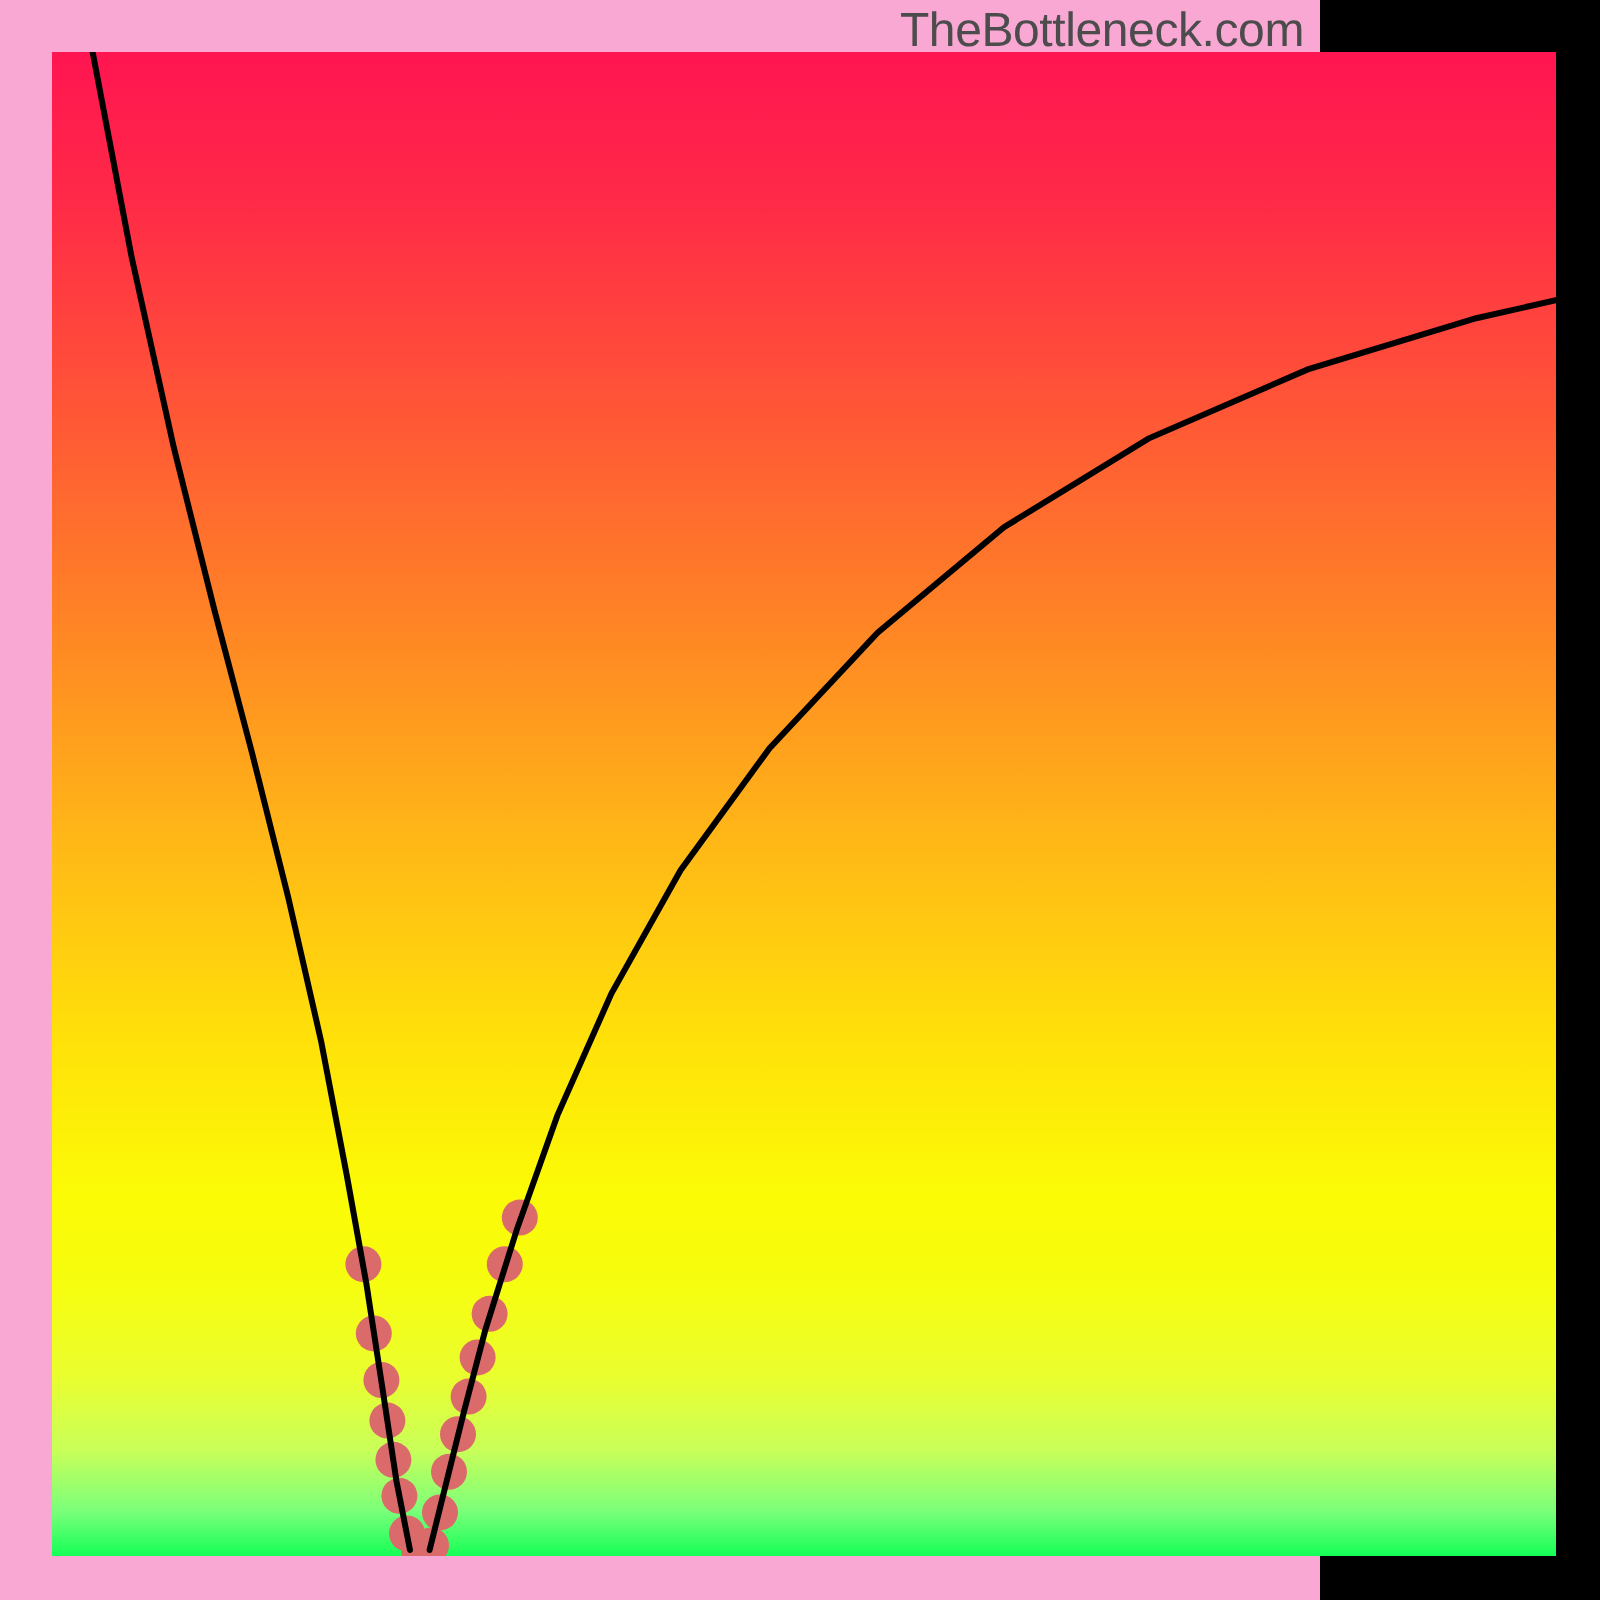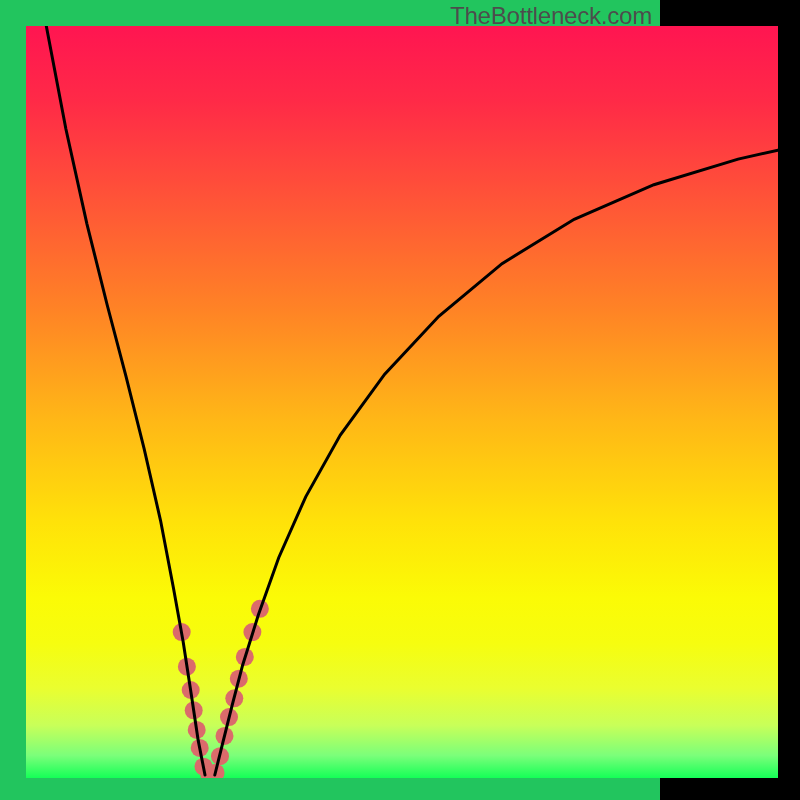--- a/index.html
+++ b/index.html
@@ -8,21 +8,21 @@
     width: 800px;
     height: 800px;
     background: #000;
     overflow: hidden;
     font-family: Arial, Helvetica, sans-serif;
   }
   .outer {
     position: relative;
     width: 660px;
     height: 800px;
-    background: #22c55e;
+    background: #f9a8d4;
   }
   .watermark {
     position: absolute;
     top: 2px;
     right: 8px;
     color: #4c4c4c;
     font-size: 24px;
     font-weight: 400;
     letter-spacing: -0.2px;
     z-index: 10;

